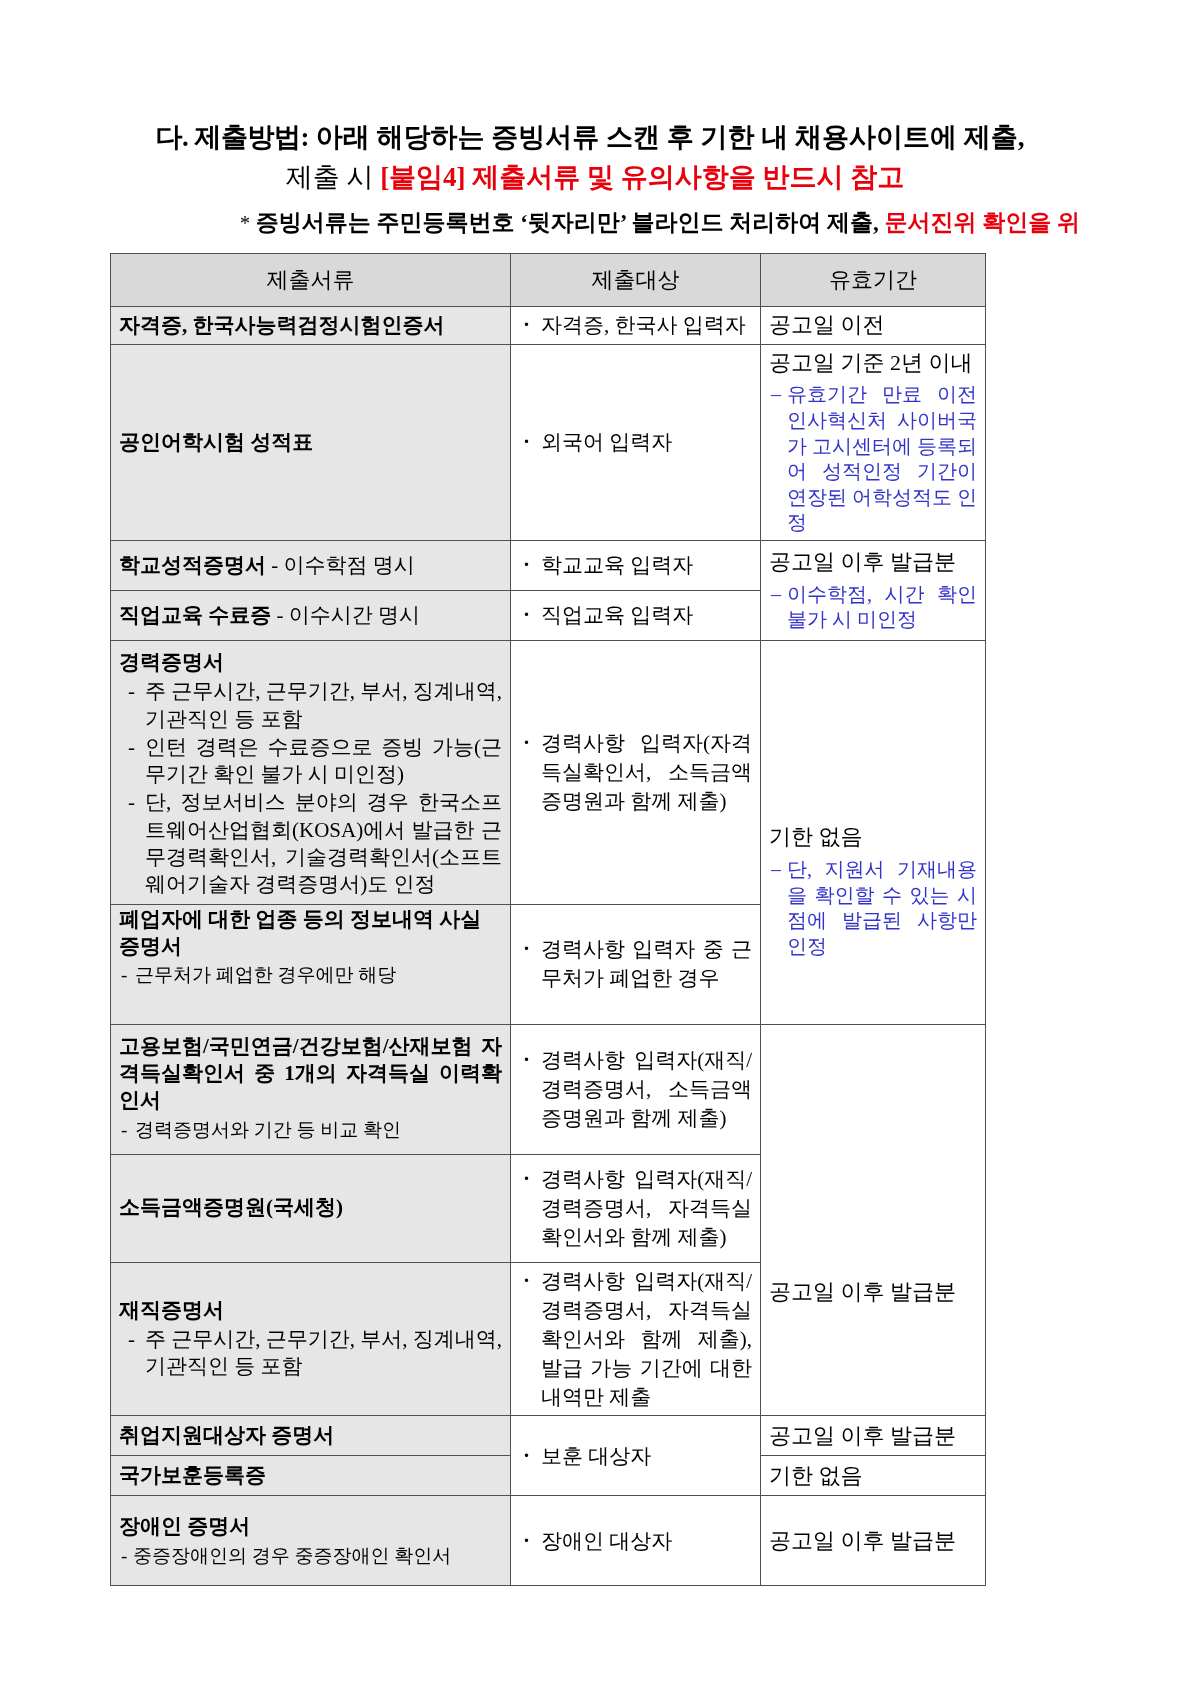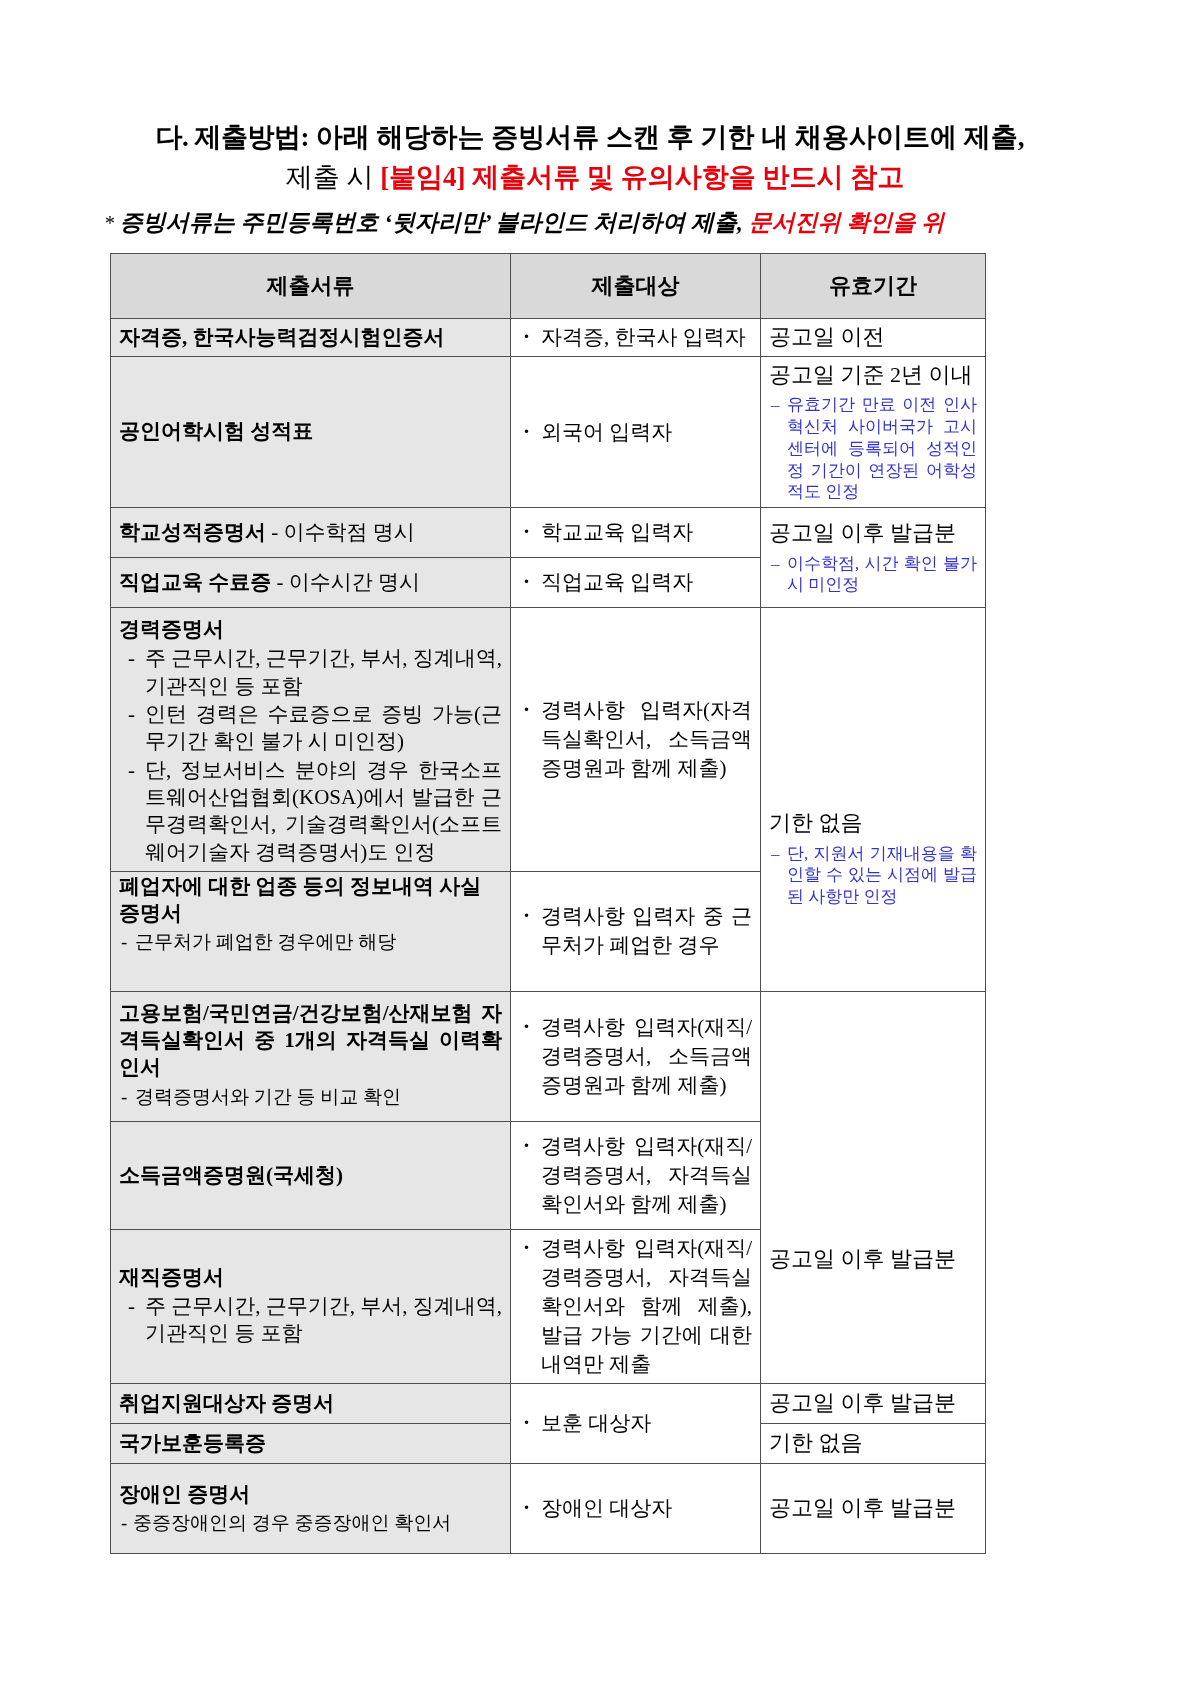--- a/index.html
+++ b/index.html
@@ -51,22 +51,21 @@
     color: #e8000b;
     font-weight: bold;
   }
 
   .note {
     margin: 10px 0 0 0;
     padding: 0 110px 0 104px;
     font-size: 23px;
     line-height: 1.4;
     font-weight: bold;
-    text-align: left;
-    font-style: italic;
+    text-align: right;
   }
   .note .star {
     font-weight: normal;
     font-size: 20px;
   }
   .note-cont {
     display: block;
     padding-left: 26px;
   }
 
@@ -80,23 +79,23 @@
   table.doc th, table.doc td {
     border: 1px solid #4f4f4f;
     vertical-align: middle;
     padding: 4px 8px;
     box-sizing: border-box;
   }
   table.doc thead th {
     background: #d9d9d9;
     text-align: center;
     font-size: 22px;
-    font-weight: bold;
+    font-weight: normal;
     height: 48px;
-    padding: 17px 4px;
+    padding: 11px 4px;
   }
   td.c1 {
     background: #e6e6e6;
     font-size: 21px;
     line-height: 1.3;
     margin-left: 27px;
   }
   td.c2 {
     background: #ffffff;
     font-size: 21px;
@@ -160,21 +159,21 @@
   }
   .c2 .bullet::before {
     content: "\00B7";
     position: absolute;
     left: 4px;
     top: -1px;
     font-weight: bold;
   }
   .blue-note {
     color: #3333cc;
-    font-size: 17px;
+    font-size: 20px;
     line-height: 1.28;
     display: block;
     margin-top: 5px;
     padding-left: 18px;
     position: relative;
     text-align: justify;
     text-justify: inter-character;
   }
   .blue-note::before {
     content: "\2013";

